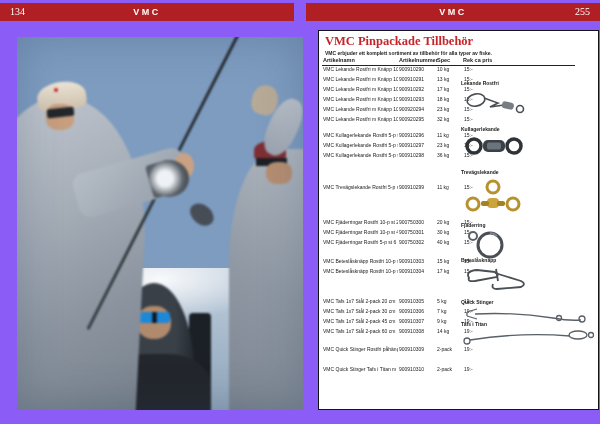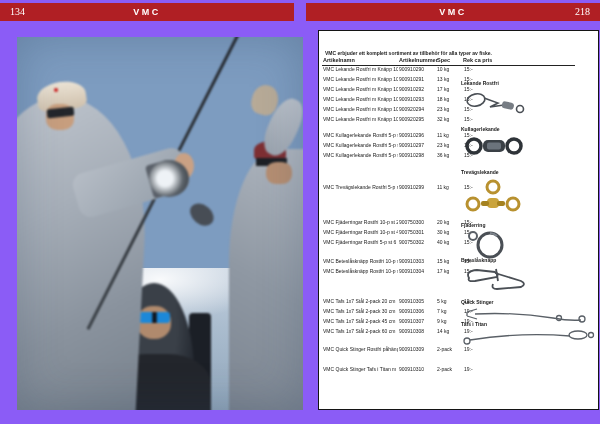--- a/index.html
+++ b/index.html
@@ -96,21 +96,21 @@
 
 <div class="spread">
 
   <div class="bar bar-left">
     <span class="pnum">134</span>
     <span class="brand">VMC</span>
   </div>
 
   <div class="bar bar-right">
     <span class="brand">VMC</span>
-    <span class="pnum">218</span>
+    <span class="pnum">255</span>
   </div>
 
   <div class="photo">
     <div class="sky"></div>
     <div class="water"></div>
     <div class="art">
       <div class="gear3"></div>
       <div class="gear1"></div>
       <div class="gear2"></div>
       <div class="rodholder"></div>
@@ -134,20 +134,21 @@
       <div class="arm"></div>
       <div class="cuff"></div>
       <div class="hand"></div>
       <div class="reel"></div>
       <div class="spoon"></div>
     </div>
     <div class="vig"></div>
   </div>
 
   <div class="tablebox">
+    <div class="tb-title">VMC Pinpackade Tillbehör</div>
     <div class="tb-sub">VMC erbjuder ett komplett sortiment av tillbehör för alla typer av fiske.</div>
     <div class="thead">
       <span class="h-name">Artikelnamn</span>
       <span class="h-artnr">Artikelnummer</span>
       <span class="h-spec">Spec</span>
       <span class="h-price">Rek ca pris</span>
     </div>
     <div class="hrule"></div>
 
     <div class="rows-layer">

